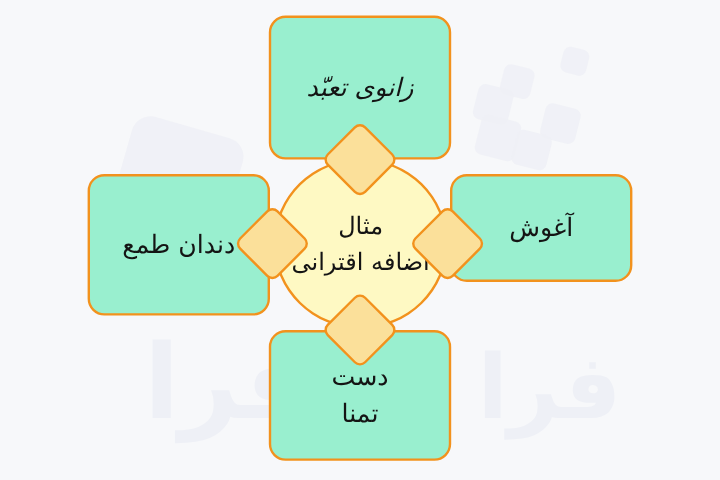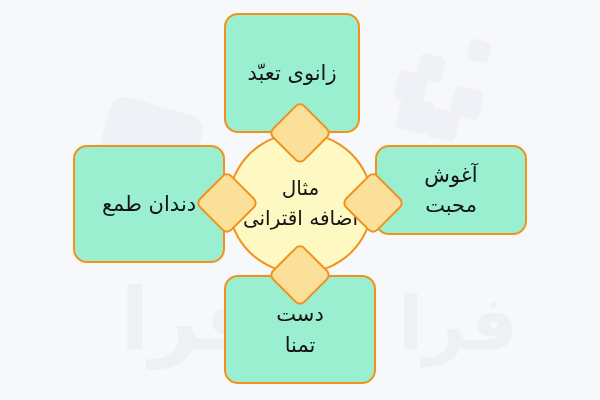--- a/index.html
+++ b/index.html
@@ -56,21 +56,21 @@
     justify-content: center;
     direction: rtl;
     text-align: center;
     color: #141414;
     font-size: 21px;
     line-height: 1.45;
     z-index: 2;
   }
   .leaf .line { display: block; white-space: nowrap; }
 
-  #box-top    { left: 224px; top: 13px;  width: 136px; height: 120px; }
+  #box-top    { left: 224px; top: 13px;  width: 152px; height: 120px; font-style: italic; }
   #box-left   { left: 73px;  top: 145px; width: 152px; height: 118px; }
   #box-right  { left: 375px; top: 145px; width: 152px; height: 90px; }
   #box-bottom { left: 224px; top: 275px; width: 152px; height: 109px; }
 
   
   #hub {
     position: absolute;
     left: 228px;
     top: 132px;
     width: 145px;
@@ -136,21 +136,20 @@
     <span class="line">مثال</span>
     <span class="line">اضافه اقترانی</span>
   </div>
 
   <div class="leaf" id="box-top">
     <span class="line">زانوی تعبّد</span>
   </div>
 
   <div class="leaf" id="box-right">
     <span class="line">آغوش</span>
-    <span class="line">محبت</span>
   </div>
 
   <div class="leaf" id="box-left">
     <span class="line">دندان طمع</span>
   </div>
 
   <div class="leaf" id="box-bottom">
     <span class="line">دست</span>
     <span class="line">تمنا</span>
   </div>

